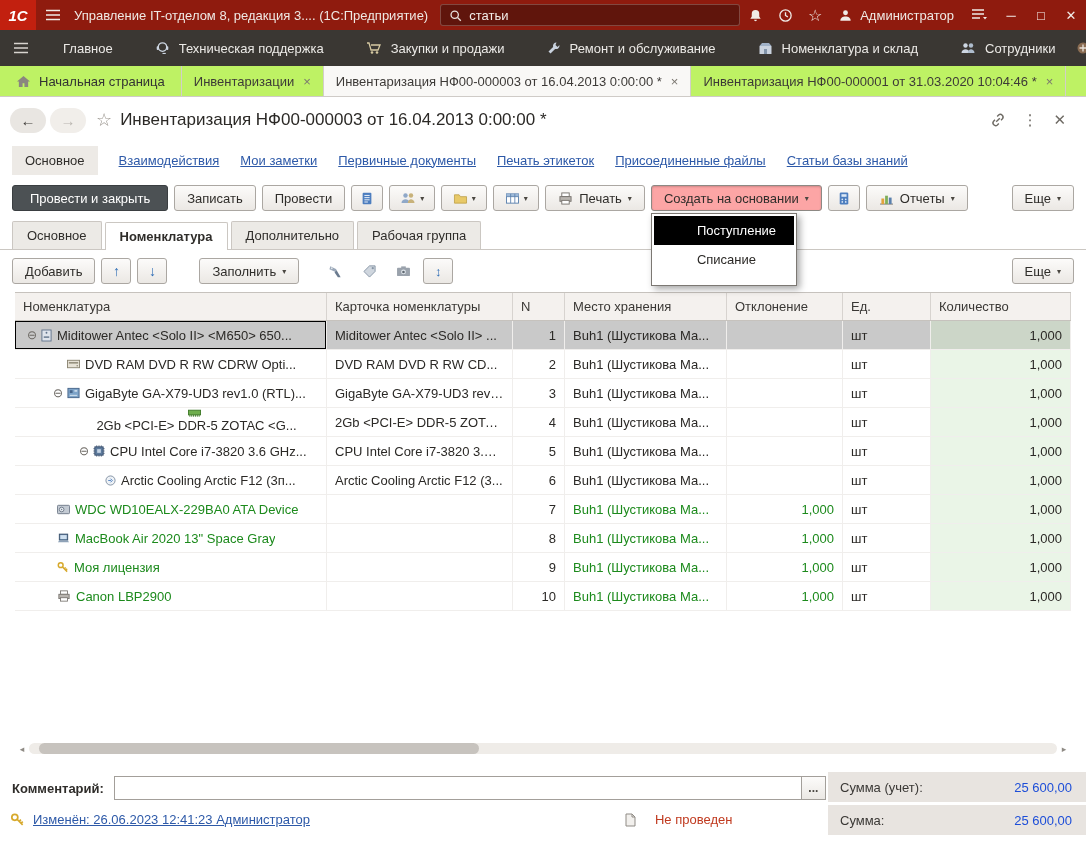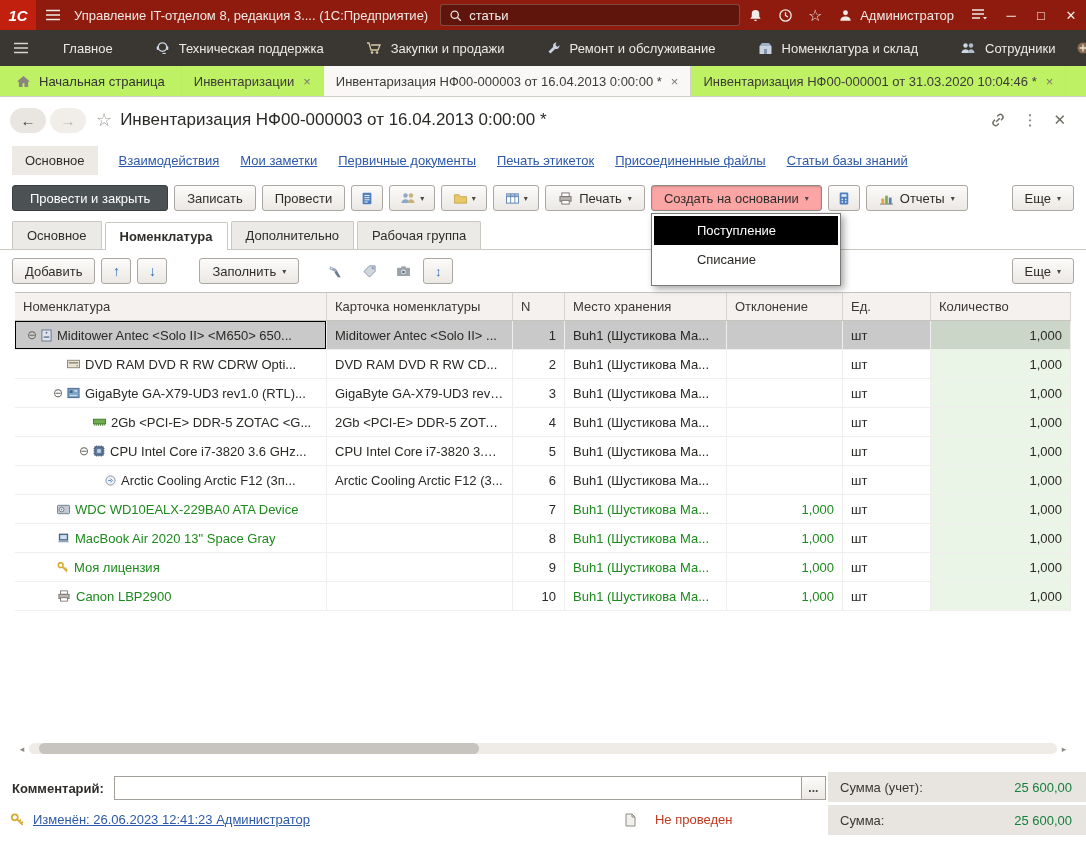--- a/index.html
+++ b/index.html
@@ -50,21 +50,21 @@
 
 
 .toolbar{height:42px;display:flex;align-items:center;gap:6px;padding:0 12px;}
 .btn{height:26px;display:inline-flex;align-items:center;gap:6px;padding:0 12px;border:1px solid #aba7a2;border-radius:3px;background:linear-gradient(#fcfbfa,#ebe8e4);font-size:13px;color:#2f2d2a;cursor:pointer;white-space:nowrap;}
 .btn-dark{background:#4c5154;border-color:#3a3e41;color:#fff;padding:0 17px;}
 .caret{font-size:8px;color:#4a4741;}
 .ibtn{width:32px;padding:0;justify-content:center;}
 .ibtn.drop{width:46px;gap:4px;}
 .btn.pressed{background:#fca5a5;border-color:#8d8984;box-shadow:inset 0 1px 2px rgba(0,0,0,.18);}
 .cbwrap{position:relative;}
-.dropmenu{position:absolute;left:0;top:28px;width:190px;background:#fff;border:1px solid #7c7873;box-shadow:3px 3px 7px rgba(0,0,0,.35);padding:2px 2px 11px 2px;z-index:60;}
+.dropmenu{position:absolute;left:0;top:28px;width:146px;background:#fff;border:1px solid #7c7873;box-shadow:3px 3px 7px rgba(0,0,0,.35);padding:2px 2px 11px 2px;z-index:60;}
 .mnitem{height:29px;display:flex;align-items:center;padding-left:43px;font-size:13px;color:#2b2926;cursor:pointer;}
 .mnitem.sel{background:#000;color:#fff;}
 .spacer-auto{margin-left:auto;}
 
 
 .subtabs{display:flex;gap:3px;padding:0 12px;height:31px;align-items:flex-end;border-bottom:1px solid #cbc7c2;}
 .stab{padding:6px 14px;background:#eceae6;border:1px solid #cbc7c2;border-bottom:none;border-radius:2px 2px 0 0;color:#2f2d2a;cursor:pointer;white-space:nowrap;}
 .stab.active{background:#fff;position:relative;top:1px;font-weight:bold;}
 
 
@@ -99,21 +99,21 @@
 
 
 .footer{position:absolute;left:0;top:770px;width:1086px;height:71px;}
 .commentrow{position:absolute;left:12px;top:6px;display:flex;align-items:center;font-weight:bold;}
 .clabel{color:#2f2d2a;margin-right:10px;}
 .cinput{width:688px;height:24px;border:1px solid #a39f9a;background:#fff;padding:0 6px;font:inherit;}
 .cdots{width:24px;height:24px;border:1px solid #a39f9a;border-left:none;background:linear-gradient(#fcfbfa,#ebe8e4);display:flex;align-items:center;justify-content:center;cursor:pointer;font-size:12px;color:#4a4741;}
 .sums{position:absolute;right:0;top:2px;width:258px;}
 .sumrow{height:30px;background:#e8e4e0;display:flex;align-items:center;justify-content:space-between;padding:0 14px 0 12px;margin-bottom:3px;}
 .sumlabel{color:#3a3835;}
-.sumval{color:#15803d;}
+.sumval{color:#1d4ed8;}
 .statusrow{position:absolute;left:10px;top:42px;display:flex;align-items:center;gap:8px;}
 .modlink{color:#2d59a8;text-decoration:underline;cursor:pointer;white-space:nowrap;}
 .statusflag{display:flex;align-items:center;gap:18px;margin-left:306px;color:#c03a1f;white-space:nowrap;}
 svg{display:block;}
 </style>
 </head>
 <body>
 
 <div class="app">
 
@@ -531,21 +531,21 @@
         </div>
       <div class="gc c6">
           <span>шт</span>
         </div>
       <div class="gc c7 num qtycell">
           <span>1,000</span>
         </div>
     </div>
 
     <div class="grow">
-      <div class="gc c1" style="padding-left:60px;">
+      <div class="gc c1" style="padding-left:60px;flex-direction:column;">
         <span class="twig"></span>
         <span class="iico">
             <svg width="13" height="10" viewBox="0 0 14 10">
               <rect x="0.5" y="2" width="13" height="5" fill="#6fae4e" stroke="#3f7a28"></rect>
               <path d="M2 7v2M4 7v2M6 7v2M8 7v2M10 7v2M12 7v2" stroke="#3f7a28"></path>
             </svg>
           </span>
         <span class="ntext">2Gb &lt;PCI-E&gt; DDR-5 ZOTAC &lt;G...</span>
       </div>
       <div class="gc c2">

